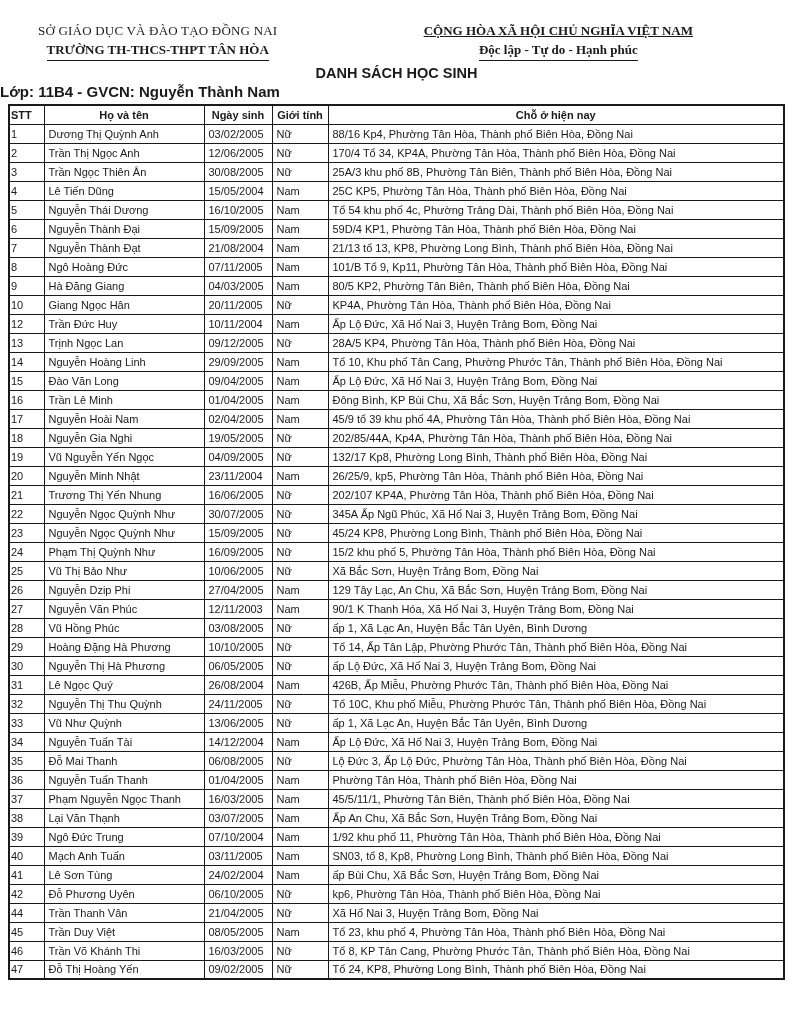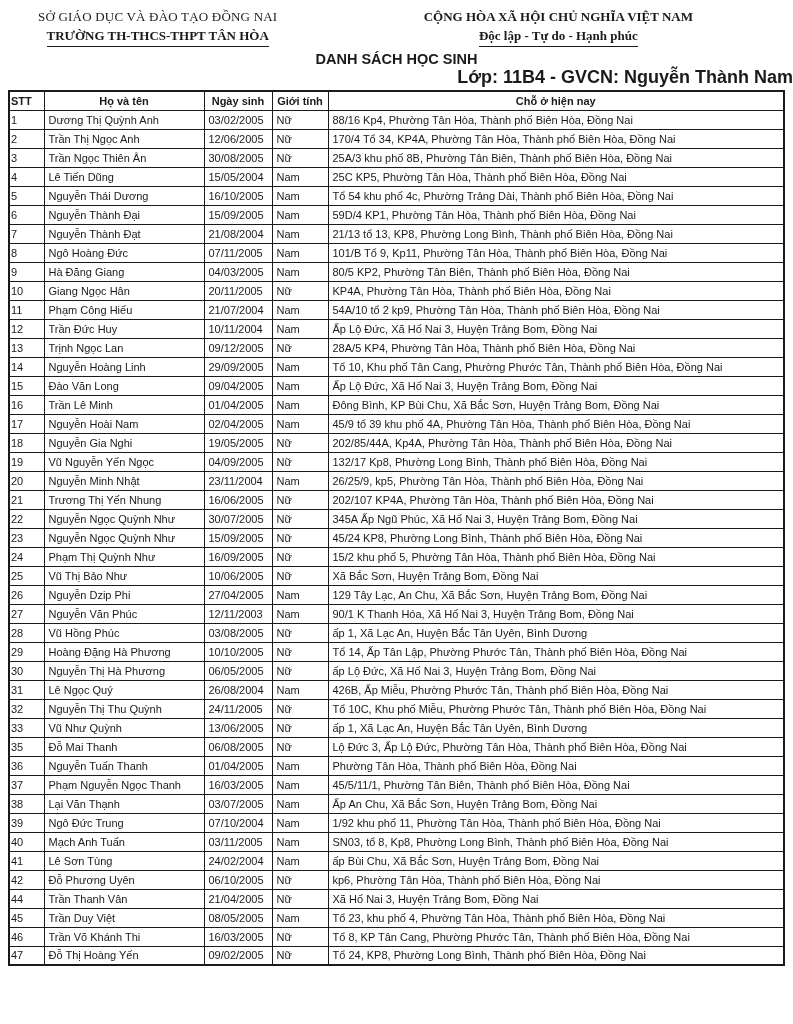--- a/index.html
+++ b/index.html
@@ -4,52 +4,52 @@
 <style>
   * { margin: 0; padding: 0; box-sizing: border-box; }
   html, body { background: #ffffff; }
   body {
     width: 793px;
     height: 1024px;
     font-family: "Liberation Sans", "DejaVu Sans", sans-serif;
     color: #1a1a1a;
     overflow: hidden;
   }
-  .page { width: 793px; height: 1024px; padding-top: 7px; }
+  .page { width: 793px; height: 1024px; padding-top: 21px; }
 
   
   .letterhead {
     display: flex;
     justify-content: space-between;
     align-items: flex-start;
     padding-left: 38px;
     padding-right: 100px;
     font-family: "Liberation Serif", "DejaVu Serif", serif;
     font-size: 13px;
   }
   .lh-block { text-align: center; line-height: 19px; }
   .lh-line1-left { font-weight: normal; letter-spacing: 0.2px; }
   .lh-line2-left span, .lh-line2-right span {
     display: inline-block;
     border-bottom: 1.5px solid #1a1a1a;
     padding-bottom: 1px;
   }
-  .bold { font-weight: bold; }
+  .bold { font-weight: bold; text-decoration: underline; }
 
   
   .doc-title {
     text-align: center;
     font-size: 14.5px;
     font-weight: bold;
     margin-top: 4px;
     line-height: 17px;
   }
   .doc-subtitle {
-    text-align: right;
-    font-size: 18px;
+    text-align: left;
+    font-size: 15px;
     font-weight: bold;
     line-height: 17px;
     margin-top: 1px;
   }
 
   
   .table-wrap { padding: 4px 8px 0 8px; }
   table {
     width: 777px;
     border-collapse: collapse;
@@ -176,27 +176,20 @@
     <td>80/5 KP2, Phường Tân Biên, Thành phố Biên Hòa, Đồng Nai</td>
   </tr>
           <tr>
     <td class="c-stt">10</td>
     <td>Giang Ngọc Hân</td>
     <td>20/11/2005</td>
     <td>Nữ</td>
     <td>KP4A, Phường Tân Hòa, Thành phố Biên Hòa, Đồng Nai</td>
   </tr>
           <tr>
-    <td class="c-stt">11</td>
-    <td>Phạm Công Hiếu</td>
-    <td>21/07/2004</td>
-    <td>Nam</td>
-    <td>54A/10 tổ 2 kp9, Phường Tân Hòa, Thành phố Biên Hòa, Đồng Nai</td>
-  </tr>
-          <tr>
     <td class="c-stt">12</td>
     <td>Trần Đức Huy</td>
     <td>10/11/2004</td>
     <td>Nam</td>
     <td>Ấp Lộ Đức, Xã Hố Nai 3, Huyện Trảng Bom, Đồng Nai</td>
   </tr>
           <tr>
     <td class="c-stt">13</td>
     <td>Trịnh Ngọc Lan</td>
     <td>09/12/2005</td>
@@ -337,20 +330,27 @@
     <td>Tổ 10C, Khu phố Miễu, Phường Phước Tân, Thành phố Biên Hòa, Đồng Nai</td>
   </tr>
           <tr>
     <td class="c-stt">33</td>
     <td>Vũ Như Quỳnh</td>
     <td>13/06/2005</td>
     <td>Nữ</td>
     <td>ấp 1, Xã Lạc An, Huyện Bắc Tân Uyên, Bình Dương</td>
   </tr>
           <tr>
+    <td class="c-stt">34</td>
+    <td>Nguyễn Tuấn Tài</td>
+    <td>14/12/2004</td>
+    <td>Nam</td>
+    <td>Ấp Lộ Đức, Xã Hố Nai 3, Huyện Trảng Bom, Đồng Nai</td>
+  </tr>
+          <tr>
     <td class="c-stt">35</td>
     <td>Đỗ Mai Thanh</td>
     <td>06/08/2005</td>
     <td>Nữ</td>
     <td>Lộ Đức 3, Ấp Lộ Đức, Phường Tân Hòa, Thành phố Biên Hòa, Đồng Nai</td>
   </tr>
           <tr>
     <td class="c-stt">36</td>
     <td>Nguyễn Tuấn Thanh</td>
     <td>01/04/2005</td>

